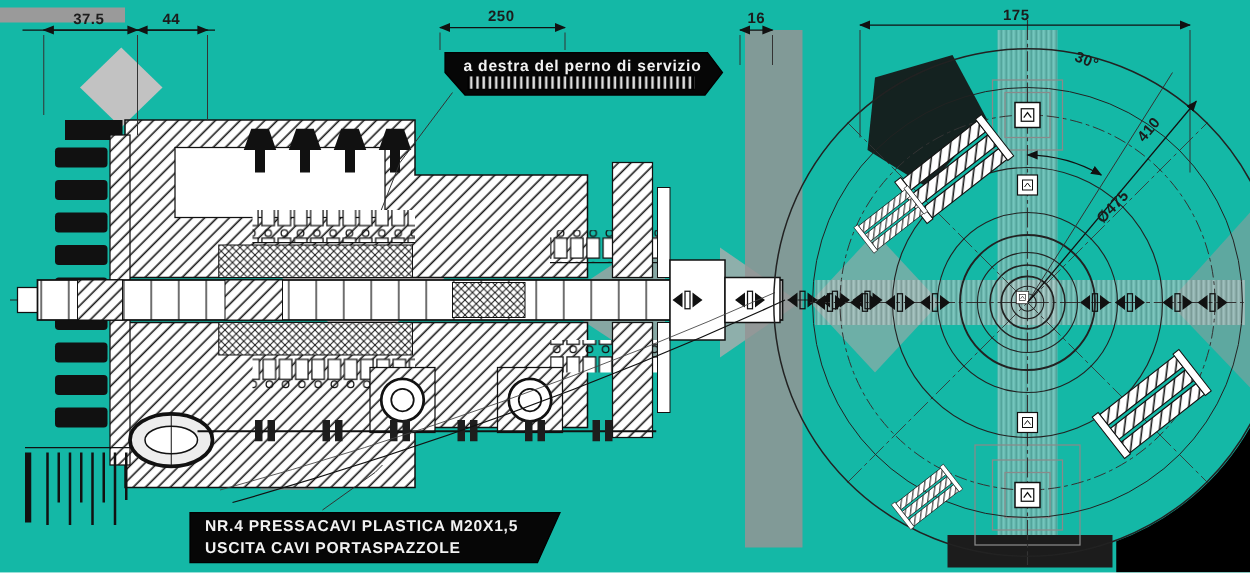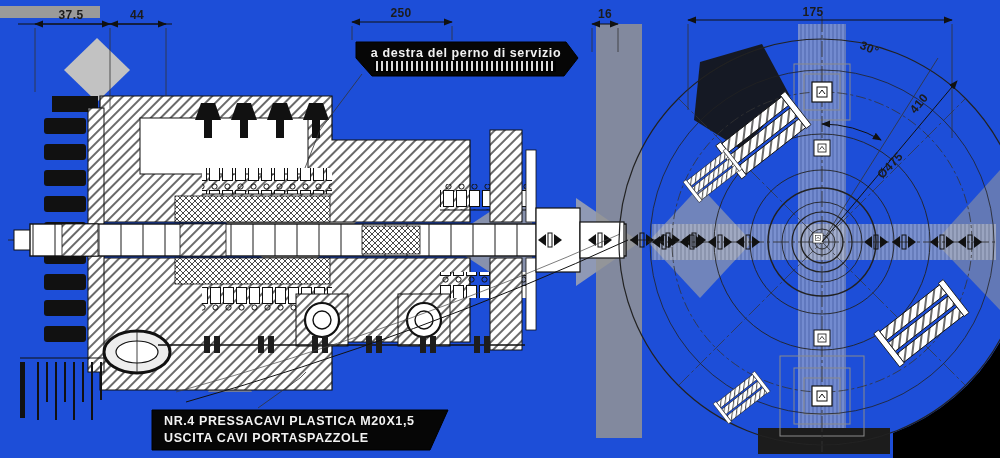--- a/index.html
+++ b/index.html
@@ -1,16 +1,16 @@
 <!DOCTYPE html>
 <html><head>
 <meta charset="utf-8">
 <style>
   html,body{margin:0;padding:0;background:#ffffff;}
-  .canvas{position:relative;width:1000px;height:458px;background:#1d4ed8;
+  .canvas{position:relative;width:1000px;height:458px;background:#14b8a6;
           font-family:"Liberation Sans", sans-serif;overflow:hidden;}
   svg{display:block;}
   .dim{font:700 12px "Liberation Sans", sans-serif;fill:#1c1c1c;letter-spacing:.4px;}
   .note{font:700 12.5px "Liberation Sans", sans-serif;letter-spacing:.6px;}
   .thin{stroke:#333;stroke-width:.8;fill:none;}
 </style>
 </head>
 <body>
 
 <div class="canvas">

